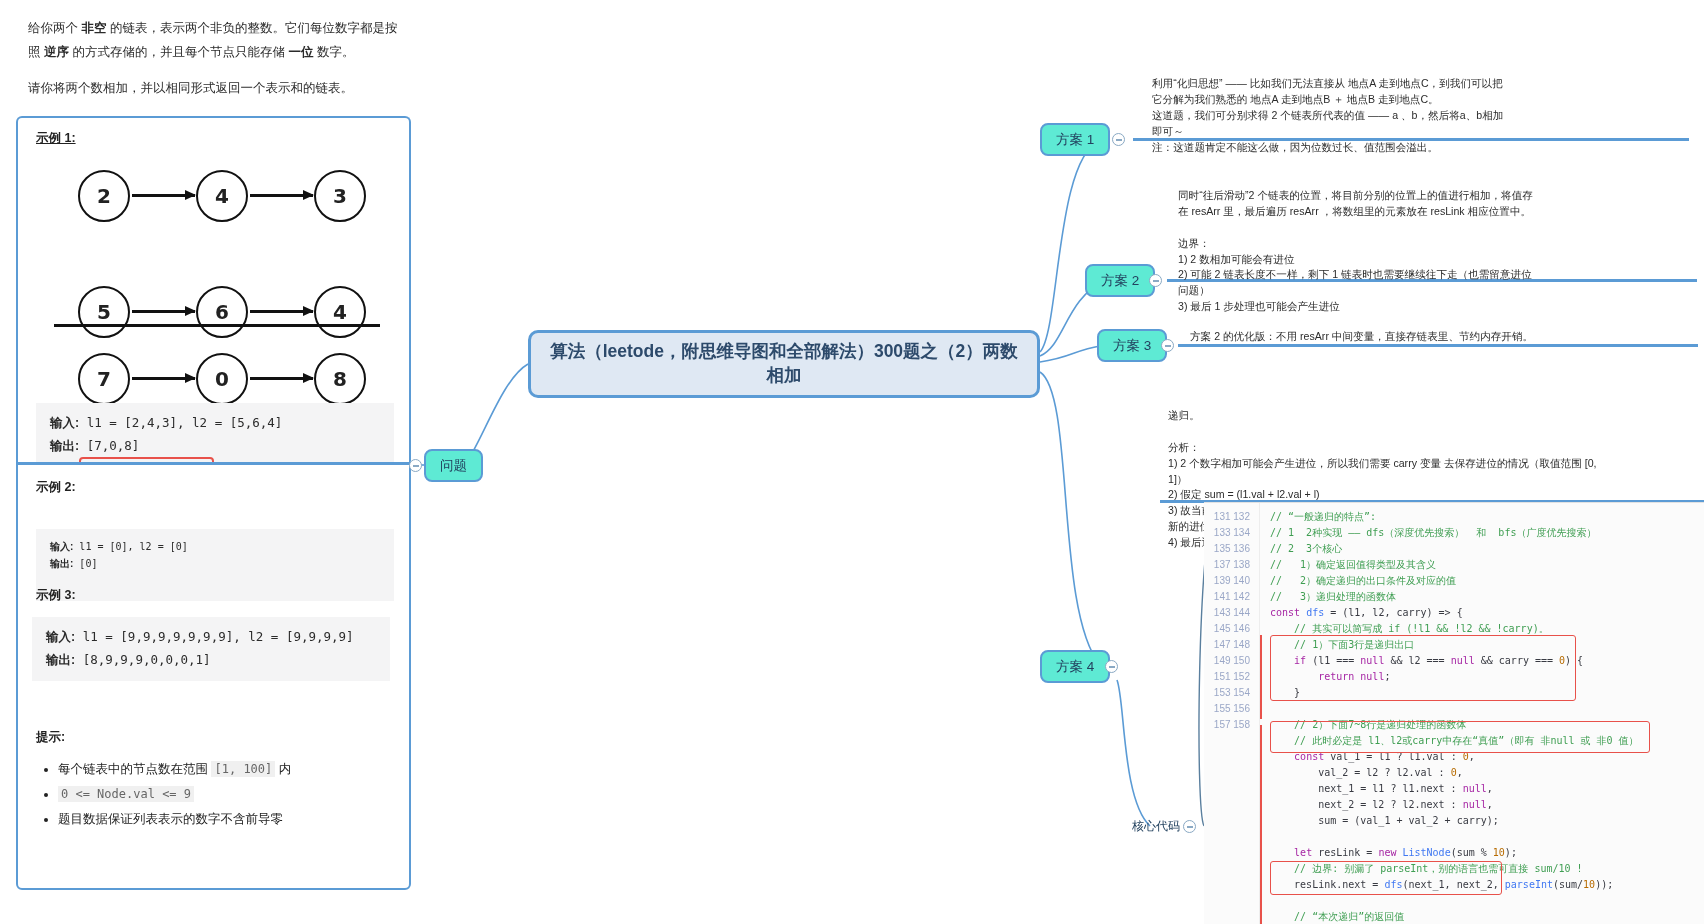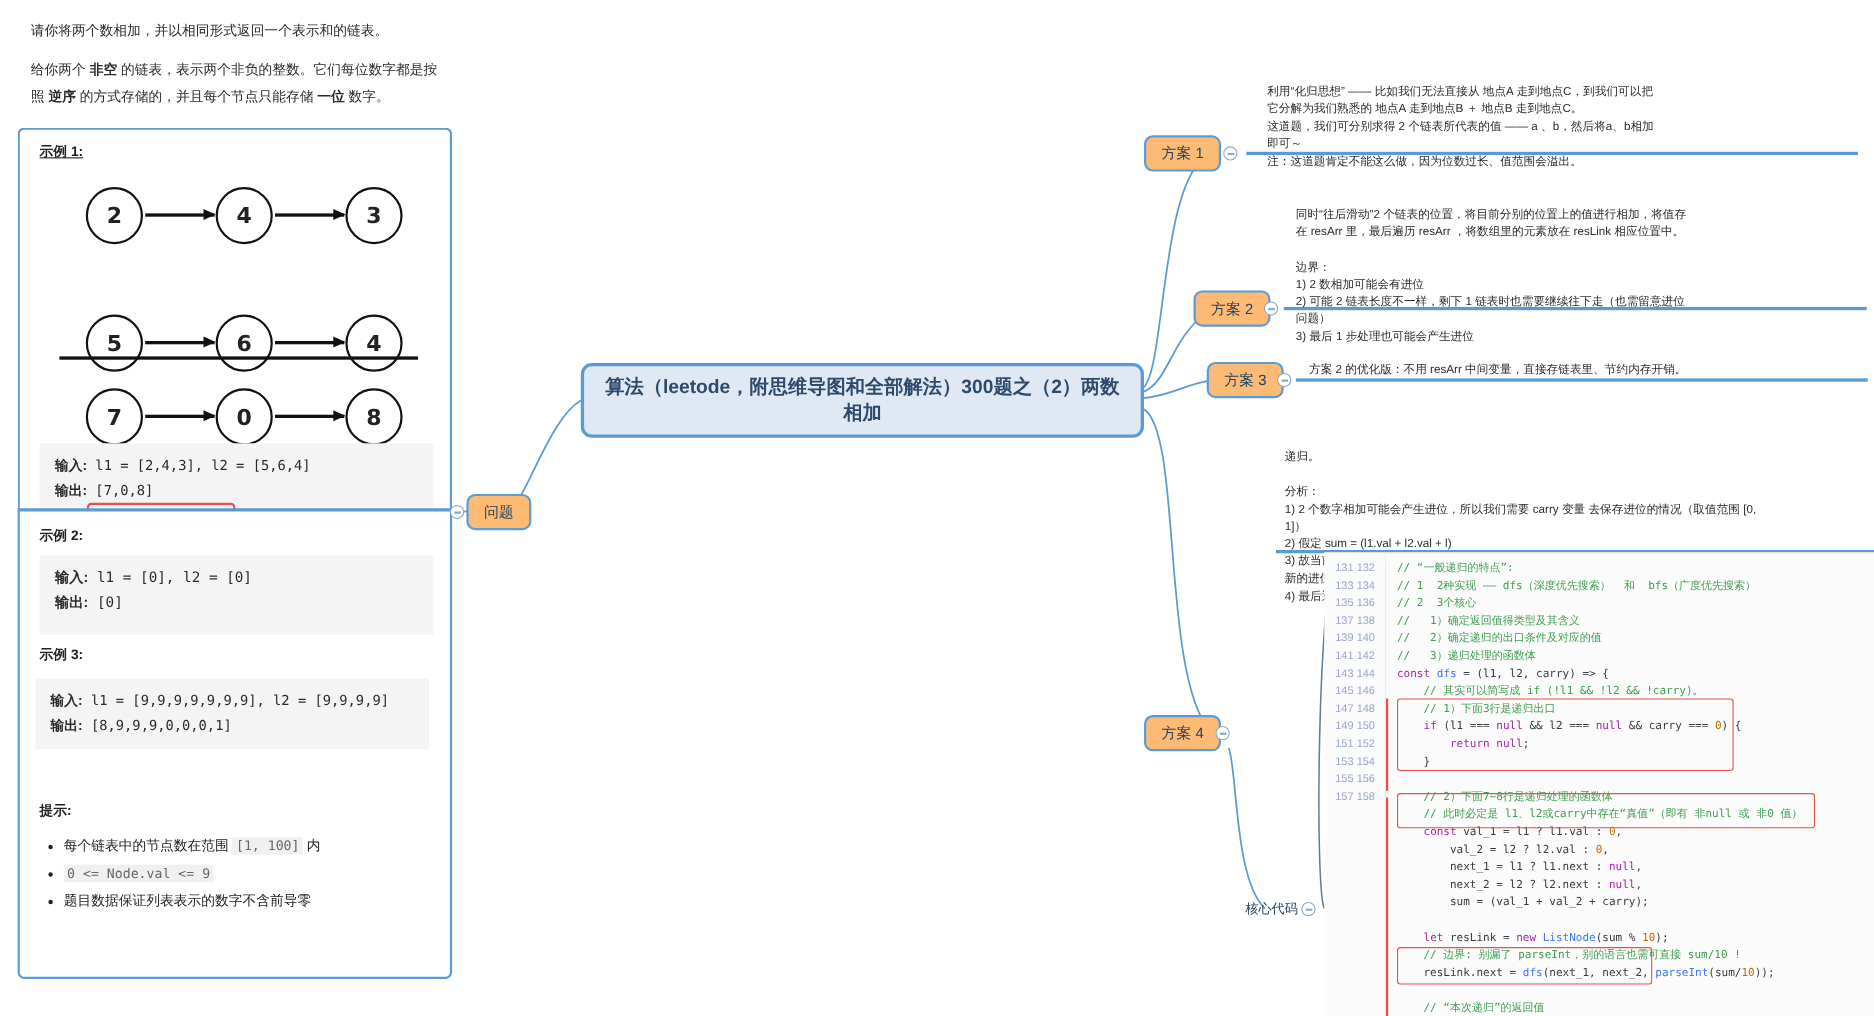--- a/index.html
+++ b/index.html
@@ -65,21 +65,21 @@
   .center-node {
     position:absolute; left: 528px; top: 330px; width: 512px; height: 68px;
     background:#dfe8f3; border: 3px solid #5b9bd5; border-radius: 10px;
     display:flex; align-items:center; justify-content:center; text-align:center;
     font-size: 17.5px; font-weight: bold; color:#2d4a6b; line-height:1.35;
     padding: 0 18px;
   }
 
   
   .pill {
-    position:absolute; background:#fdba74; border:2px solid #5b9bd5;
+    position:absolute; background:#5eead4; border:2px solid #5b9bd5;
     border-radius:8px; height: 33px; padding: 0 14px;
     display:flex; align-items:center; justify-content:center;
     font-size: 13.5px; color:#23425f;
   }
   .collapse {
     position:absolute; width: 13px; height:13px; border:1.4px solid #8aa9c4;
     border-radius:50%; background:#fff;
   }
   .collapse::before {
     content:""; position:absolute; left:2.5px; top:5.2px; width:6px; height:1.4px;
@@ -138,22 +138,22 @@
   <path d="M1040,372 C1075,395 1055,610 1100,665" stroke="#5b9bd5" stroke-width="1.6" fill="none"></path>
 
   <path d="M1117,680 C1125,700 1122,800 1150,826" stroke="#5b9bd5" stroke-width="1.6" fill="none"></path>
 
   <path d="M1204,826 C1195,810 1198,540 1214,505" stroke="#5a7f9e" stroke-width="1.4" fill="none"></path>
 </svg>
 
 <div class="problem-panel">
 
   <div class="prob-intro">
+    <p>给你两个 <b>非空</b> 的链表，表示两个非负的整数。它们每位数字都是按照 <b>逆序</b> 的方式存储的，并且每个节点只能存储 <b>一位</b> 数字。</p>
     <p>请你将两个数相加，并以相同形式返回一个表示和的链表。</p>
-    <p>给你两个 <b>非空</b> 的链表，表示两个非负的整数。它们每位数字都是按照 <b>逆序</b> 的方式存储的，并且每个节点只能存储 <b>一位</b> 数字。</p>
     <p>你可以假设除了数字 0 之外，这两个数都不会以 0 开头。</p>
   </div>
 
   <div class="card card-1">
     <div class="ex-title" style="position:absolute;left:18px;top:12px;text-decoration:underline;">示例 1:</div>
 
     <div class="ll-row" style="top:52px;">
       <div class="node" style="left:10px;">2</div>
       <div class="arrow" style="left:64px;width:63px;"></div>
       <div class="node" style="left:128px;">4</div>
@@ -180,21 +180,21 @@
     </div>
 
     <div class="io-block" style="left:18px;top:285px;width:358px;"><span style="font-weight:bold;font-family:'Liberation Sans',sans-serif;">输入:</span><span> l1 = [2,4,3], l2 = [5,6,4]</span>
 <span style="font-weight:bold;font-family:'Liberation Sans',sans-serif;">输出:</span><span> [7,0,8]</span>
 <span style="font-weight:bold;font-family:'Liberation Sans',sans-serif;">解释:</span><span class="redbox">342 + 465 = 807.</span></div>
   </div>
 
   <div class="card card-2">
     <div class="ex-title" style="position:absolute;left:18px;top:14px;">示例 2:</div>
 
-    <div class="io-block" style="left:18px;top:40px;width:358px;height:72px;font-size:13px;"><span style="font-weight:bold;font-family:'Liberation Sans',sans-serif;">输入:</span><span> l1 = [0], l2 = [0]</span>
+    <div class="io-block" style="left:18px;top:64px;width:358px;height:72px;font-size:10px;"><span style="font-weight:bold;font-family:'Liberation Sans',sans-serif;">输入:</span><span> l1 = [0], l2 = [0]</span>
 <span style="font-weight:bold;font-family:'Liberation Sans',sans-serif;">输出:</span><span> [0]</span></div>
 
     <div class="ex-title" style="position:absolute;left:18px;top:122px;">示例 3:</div>
 
     <div class="io-block" style="left:14px;top:152px;width:358px;height:64px;font-size:12.5px;"><span style="font-weight:bold;font-family:'Liberation Sans',sans-serif;">输入:</span><span> l1 = [9,9,9,9,9,9,9], l2 = [9,9,9,9]</span>
 <span style="font-weight:bold;font-family:'Liberation Sans',sans-serif;">输出:</span><span> [8,9,9,9,0,0,0,1]</span></div>
 
     <div class="ex-title" style="position:absolute;left:18px;top:264px;">提示:</div>
 
     <ul class="hint-list" style="left:18px;top:292px;width:358px;">

